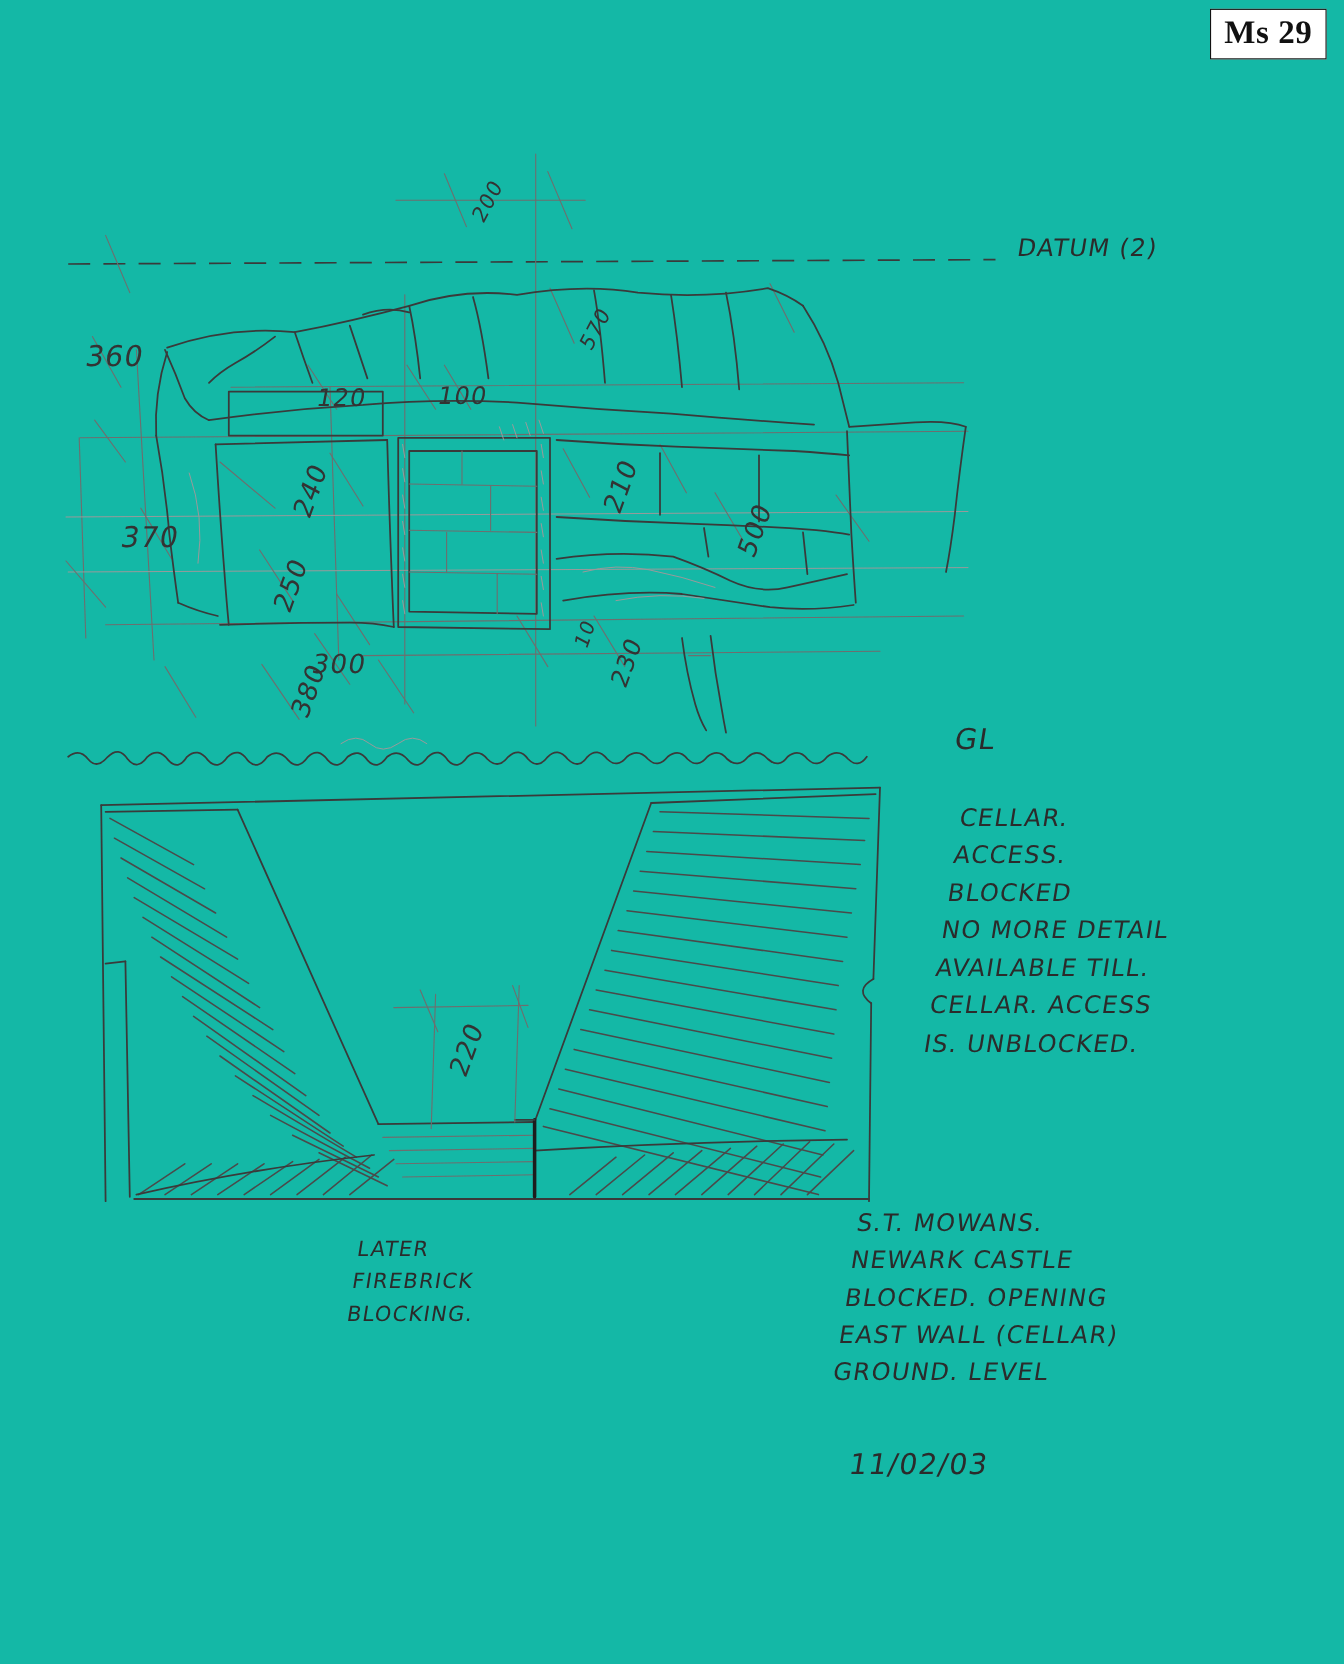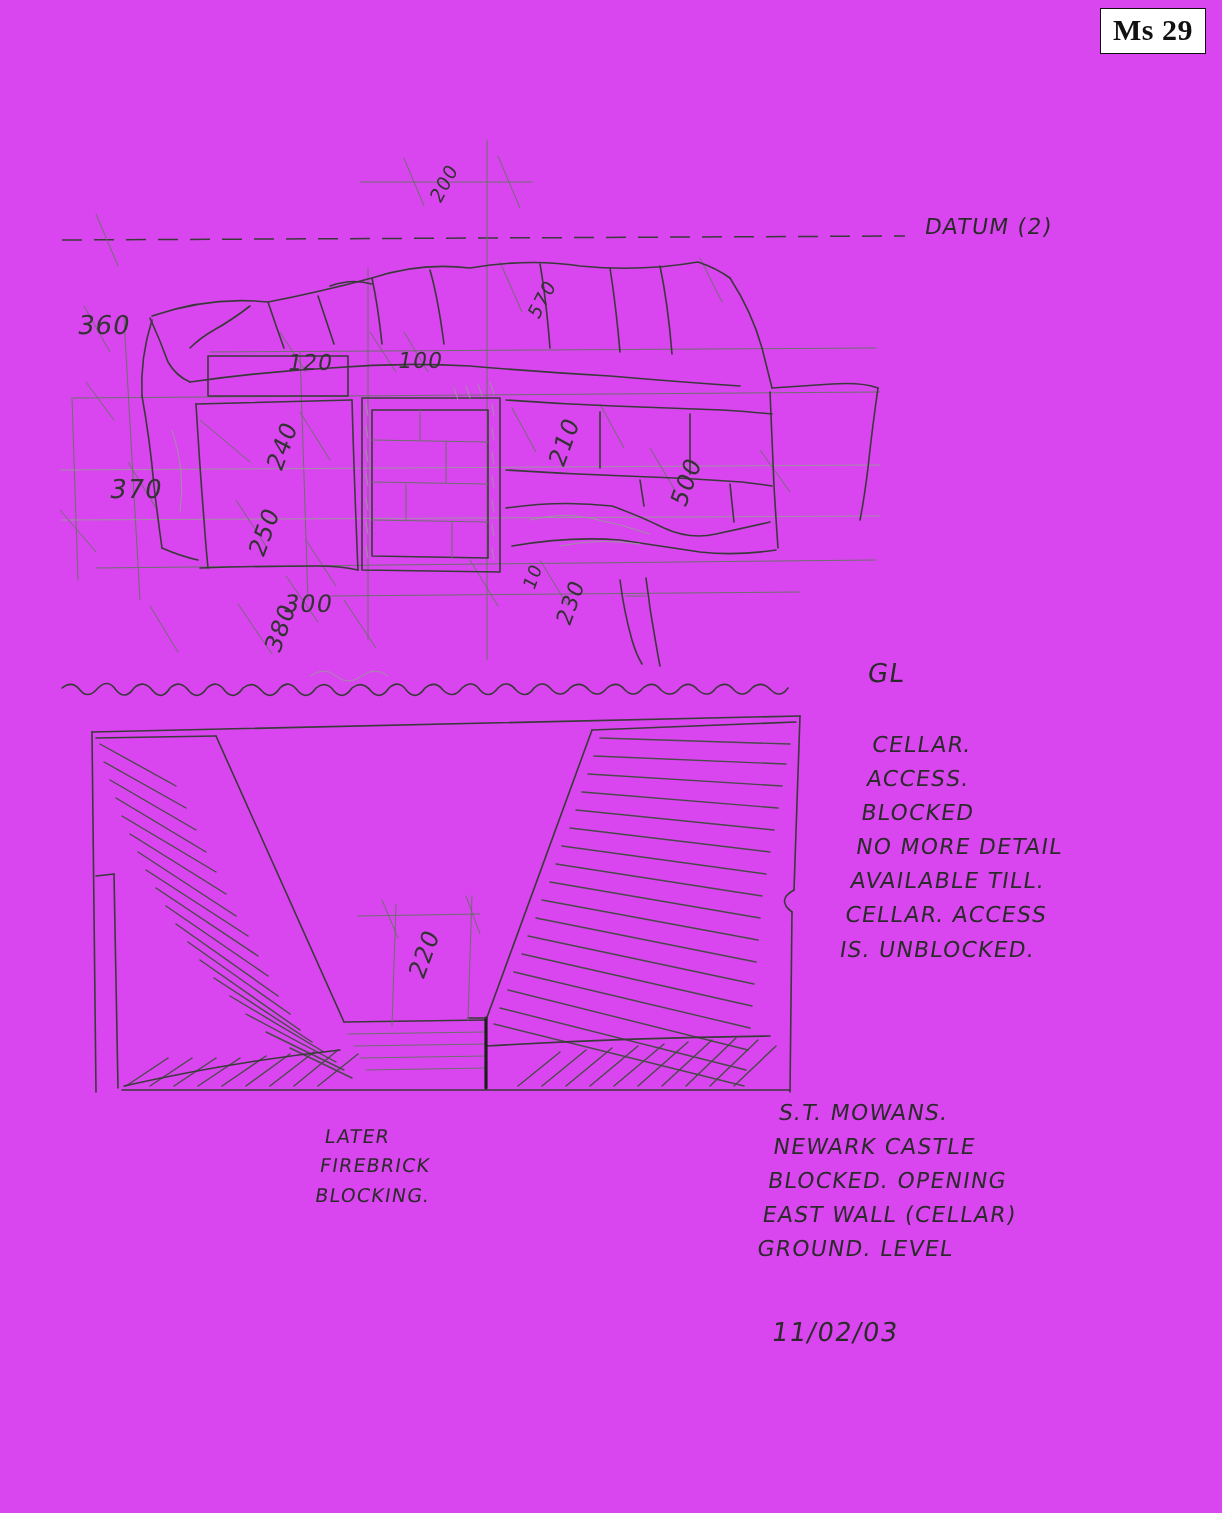--- a/index.html
+++ b/index.html
@@ -7,21 +7,21 @@
     padding: 0;
     background: #ffffff;
   }
   body {
     font-family: "Liberation Sans", sans-serif;
   }
   #sheet {
     position: relative;
     width: 1222px;
     height: 1513px;
-    background: #d946ef;
+    background: #14b8a6;
     overflow: hidden;
   }
   
   #stamp {
     position: absolute;
     top: 8px;
     right: 16px;
     border: 1.5px solid #111;
     padding: 4px 12px 6px 12px;
     font-family: "Liberation Serif", serif;

